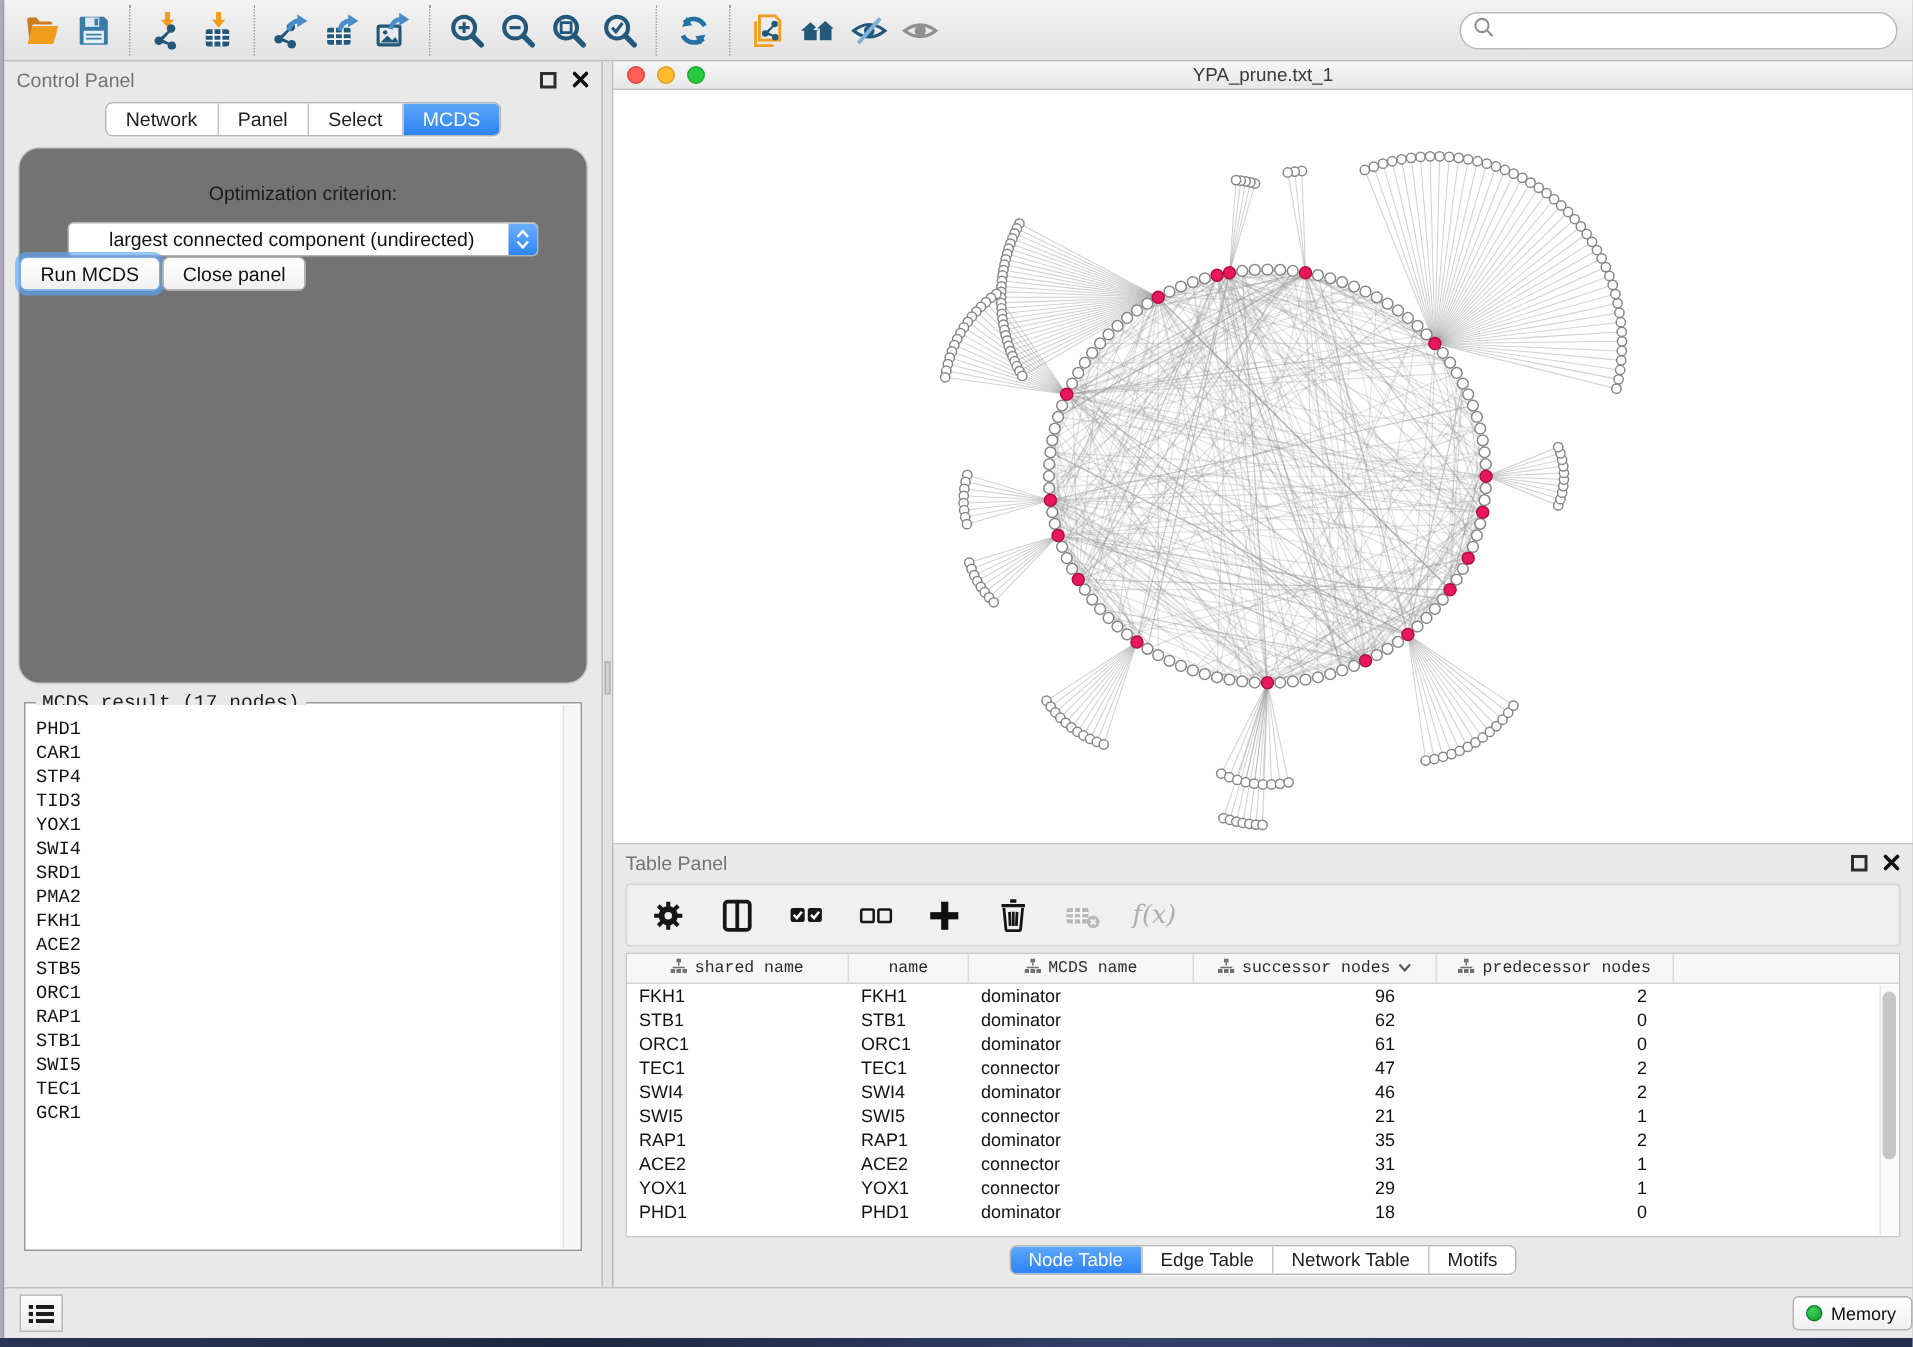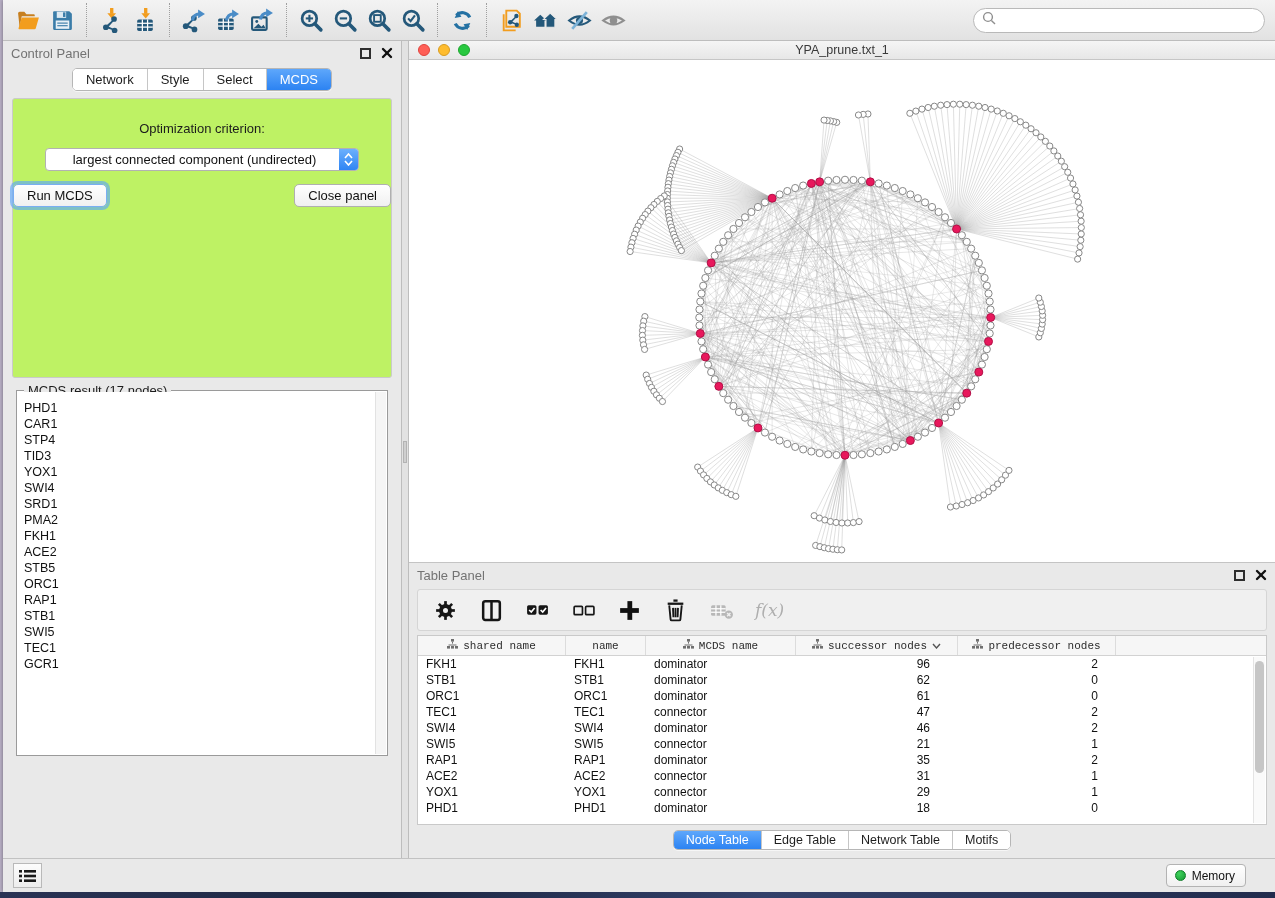--- a/index.html
+++ b/index.html
@@ -30,34 +30,34 @@
   .wbox { width:11px; height:11px; border:2px solid #2e2e2e; margin-right:10px; }
   .wclose svg { display:block; }
 
   .seg { display:flex; border:1px solid #b6b6b6; border-radius:5px; overflow:hidden; background:#fff;
     box-shadow:0 1px 0 rgba(255,255,255,.6); }
   .seg .tab { padding:3px 13px; font-size:13px; color:#1d1d1d; background:#fff; border-left:1px solid #c6c6c6; white-space:nowrap; }
   .seg .tab:first-child { border-left:none; }
   .seg .tab.sel { background:linear-gradient(#5ea7fb,#2c83f2); color:#fff; }
   .cp-tabs-row { display:flex; justify-content:center; margin-top:3px; }
 
-  .cp-content { margin:7px 9px 0 9px; height:280px; background:#bef264; border:1px solid #cacaca;
-    border-radius:3px; text-align:center; }
+  .cp-content { margin:7px 9px 0 9px; height:358px; background:#737373; border:1px solid #cacaca;
+    border-radius:14px; text-align:center; }
   .opt-label { margin-top:22px; font-size:13px; color:#1c1c1c; }
   .combo { margin:12px auto 0; width:314px; height:23px; background:#fff; border:1px solid #b2b2b2;
     border-radius:4px; display:flex; align-items:center; overflow:hidden; }
   .combo .val { flex:1; font-size:13px; color:#111; text-align:center; padding-left:4px; white-space:nowrap; }
   .combo .cap { width:19px; height:100%; background:linear-gradient(#6cb0fd,#2f85f4); display:flex;
     flex-direction:column; align-items:center; justify-content:center; gap:1px; }
   .mbtn { display:inline-block; padding:3px 13px; font-size:13px; color:#111;
     background:linear-gradient(#ffffff,#f0f0f0); border:1px solid #b0b0b0; border-radius:5px; }
   .mbtn.focus { box-shadow:0 0 0 3px rgba(94,166,250,.65); border-color:#7aaef2; }
-  .btn-row { margin-top:13px; display:flex; justify-content:space-between; gap:27px; }
-
-  .groupbox { position:relative; margin:12px 13px 0 13px; height:366px; border:1px solid #9a9a9a; background:#fff; }
+  .btn-row { display:flex; justify-content:flex-start; gap:1px; }
+
+  .groupbox { position:relative; margin:12px 13px 0 13px; height:366px; border:1px solid #9a9a9a; background:#fff;font-family:Liberation Mono, monospace; }
   .groupbox .legend { position:absolute; top:-8px; left:7px; background:#e9e9e9; padding:0 4px;
     font-size:13px; color:#1c1c1c; }
   .result-list { position:absolute; inset:1px; background:#fff; overflow:hidden; padding:8px 0 0 6px; }
   .result-list .itm { font-size:12.5px; line-height:16px; color:#111; }
   .vscroll-track { position:absolute; top:1px; bottom:1px; right:1px; width:11px; background:#f5f5f5; border-left:1px solid #e2e2e2; }
 
   
   .vsplit { width:8px; flex:0 0 8px; background:#e2e2e2; border-left:1px solid #bdbdbd; border-right:1px solid #bdbdbd; position:relative; }
   .vsplit .grip { position:absolute; top:400px; left:1px; width:4px; height:22px; background:#cfcfcf; border:1px solid #b3b3b3; }
 
@@ -95,21 +95,21 @@
   .tbl-thumb { position:absolute; top:4px; left:1px; width:9px; height:112px; background:#c6c6c6; border-radius:5px; }
 
   .tp-tabs-row { height:29px; display:flex; justify-content:center; align-items:center; }
   .tp-tabs-row .seg .tab { font-size:12.5px; padding:2px 12px; }
 
   
   .statusbar { height:34px; flex:0 0 34px; background:#e9e9e9; border-top:1px solid #c2c2c2;
     display:flex; align-items:center; position:relative; }
   .sq-btn { margin-left:10px; width:29px; height:25px; background:linear-gradient(#fcfcfc,#ededed);
     border:1px solid #b9b9b9; display:flex; align-items:center; justify-content:center; }
-  .mem-btn { position:absolute; right:29px; height:23px; padding:0 10px 0 8px; display:flex; align-items:center; gap:6px;
+  .mem-btn { position:absolute; right:0; height:23px; padding:0 10px 0 8px; display:flex; align-items:center; gap:6px;
     background:linear-gradient(#ffffff,#f0f0f0); border:1px solid #b3b3b3; border-radius:4px; font-size:12px; color:#111; }
   .mem-dot { width:11px; height:11px; border-radius:50%; background:radial-gradient(circle at 35% 30%, #3fd25c, #169a33); border:1px solid #0f7d28; }
 </style>
 </head>
 <body>
 
 <div class="app">
 
   <div class="toolbar">
     <div id="toolbar-icons" style="display:flex;align-items:center;">
@@ -307,21 +307,21 @@
               <g stroke="#111" stroke-width="2.4" stroke-linecap="round">
                 <line x1="2" y1="2" x2="10" y2="10"></line>
                 <line x1="10" y1="2" x2="2" y2="10"></line>
               </g>
             </svg>
         </span>
       </div>
       <div class="cp-tabs-row">
         <div class="seg" id="cp-tabs">
             <span class="tab">Network</span>
-            <span class="tab">Style</span>
+            <span class="tab">Panel</span>
             <span class="tab">Select</span>
             <span class="tab sel">MCDS</span>
           </div>
       </div>
       <div class="cp-content">
         <div class="opt-label">Optimization criterion:</div>
         <div class="combo">
           <span class="val">largest connected component (undirected)</span>
           <span class="cap">
             <svg width="9" height="6" viewBox="0 0 9 6">

